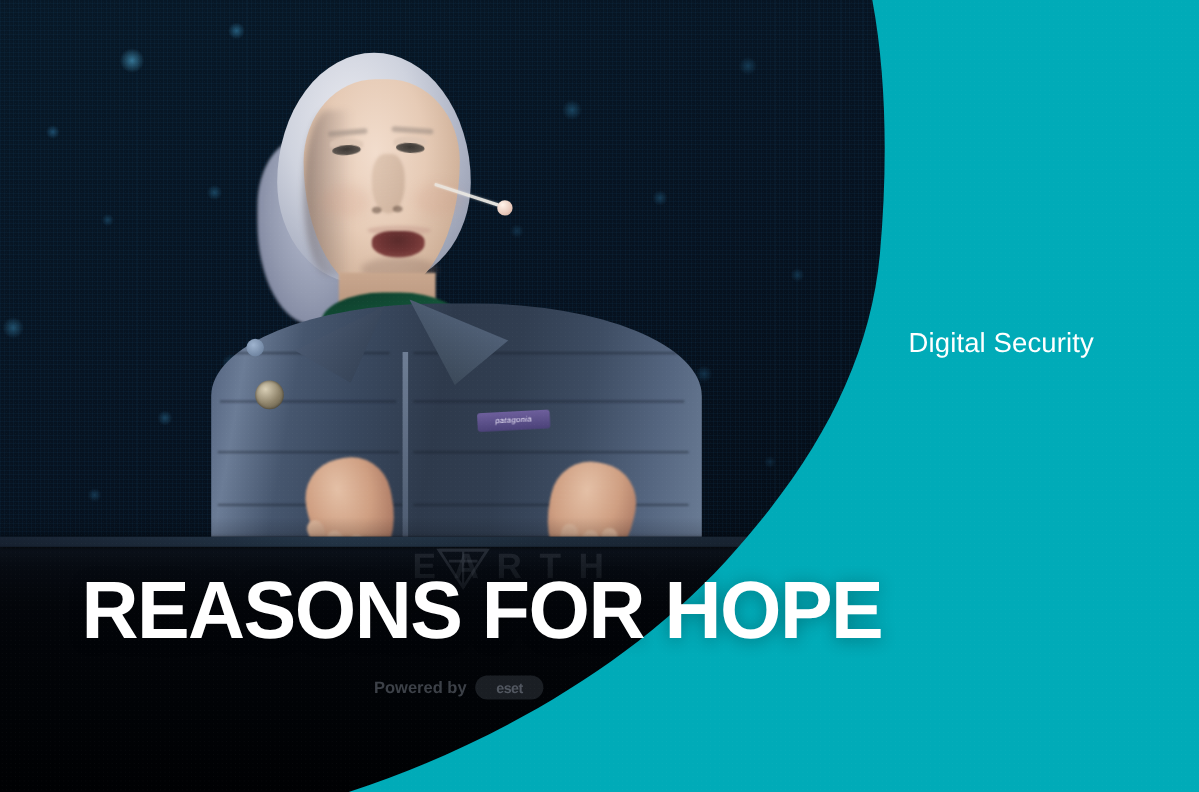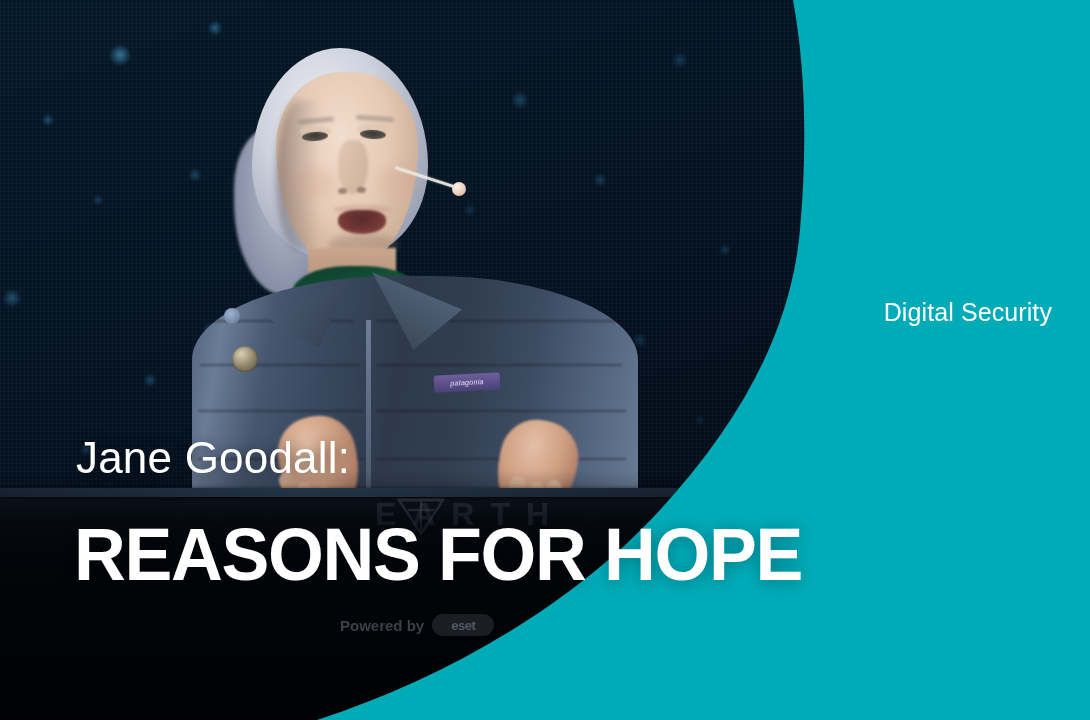--- a/index.html
+++ b/index.html
@@ -275,21 +275,21 @@
   #eset-block {
     background:#00ABB8; color:#ffffff;
     padding:0 2px 2px 3px;
     align-self:stretch; display:flex; align-items:center;
   }
   #eset-reg {
     position:absolute; left:176px; top:2px;
     color:#ffffff; font-size:17px; line-height:1;
   }
   #tagline1 {
-    margin-top:16px; text-align:right;
+    margin-top:16px; text-align:left;
     font-size:25px; font-weight:300; color:#ffffff; letter-spacing:.1px;
   }
   #tagline2 {
     margin-top:4px; text-align:center;
     font-size:25px; font-weight:700; color:#ffffff; letter-spacing:-.1px;
   }
 
   
   #teal-texture {
     position:absolute; inset:0; pointer-events:none;
@@ -376,20 +376,19 @@
   </div>
 
   <svg id="teal" viewBox="0 0 1090 720" preserveAspectRatio="none">
     <path d="M793,0 C806,70 807,150 800,230
              C791,330 742,420 660,510
              C570,608 440,680 317,720
              L1090,720 L1090,0 Z" fill="#00ABB8"></path>
   </svg>
   <div id="teal-texture"></div>
 
-  <div id="kicker">Jane Goodall:</div>
   <div id="headline">REASONS FOR HOPE</div>
 
   <div id="brand">
     <div id="tagline1">Digital Security</div>
   </div>
 
 </div>
 
 </body></html>

